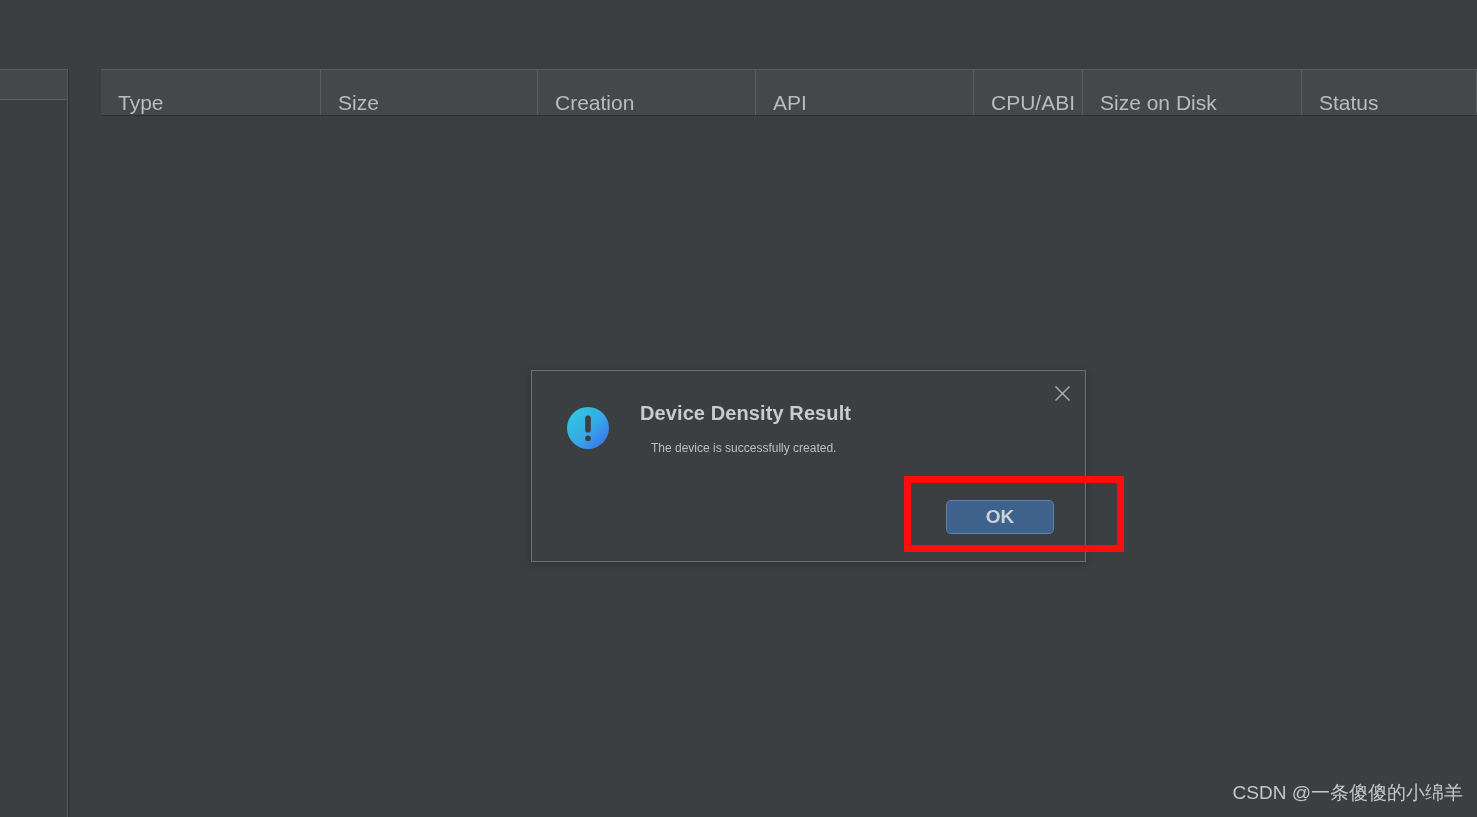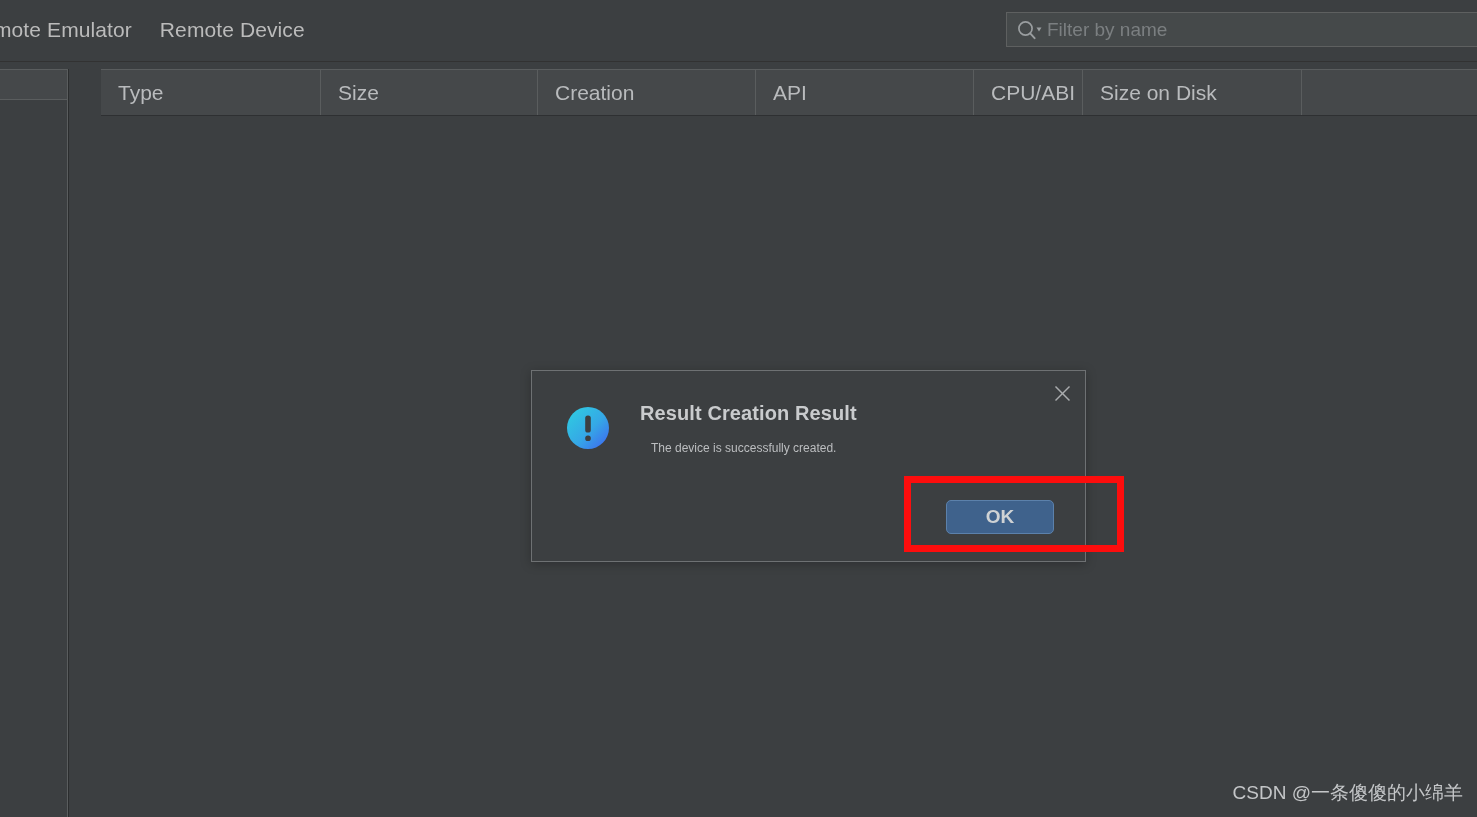--- a/index.html
+++ b/index.html
@@ -108,21 +108,21 @@
   .table-header {
     display: flex;
     height: 47px;
     background: #45484a;
     border-top: 1px solid #5a5d5e;
     border-bottom: 1px solid #2e3032;
     box-sizing: border-box;
   }
   .th {
     display: flex;
-    align-items: center;
+    align-items: flex-end;
     box-sizing: border-box;
     padding-left: 17px;
     font-size: 21px;
     color: #b9bbbd;
     border-right: 1px solid #5a5d5e;
     overflow: hidden;
     white-space: nowrap;
     cursor: default;
   }
   .table-body {
@@ -211,42 +211,20 @@
     color: #c4c6c8;
     white-space: nowrap;
     cursor: default;
   }
 </style>
 </head>
 <body>
 
 <div id="app">
 
-  <div class="topbar">
-
-    <div class="tabs">
-      <div class="tab">
-        <span>mote Emulator</span>
-      </div>
-      <div class="tab">
-        <span>Remote Device</span>
-      </div>
-    </div>
-
-    <div class="search-box">
-      <span class="search-icon-wrap">
-        <svg width="26" height="20" viewBox="0 0 26 20">
-          <circle cx="9.5" cy="8.5" r="6.6" fill="none" stroke="#9a9ea0" stroke-width="1.7"></circle>
-          <line x1="14.2" y1="13.4" x2="18.6" y2="18.2" stroke="#9a9ea0" stroke-width="1.9" stroke-linecap="round"></line>
-          <polygon points="20.5,7.5 25.5,7.5 23,11.5" fill="#9a9ea0"></polygon>
-        </svg>
-      </span>
-      <span class="search-placeholder" title="Filter by name">Filter by name</span>
-    </div>
-  </div>
 
   <div class="left-panel">
     <div class="left-panel-header"></div>
     <div class="left-panel-body"></div>
   </div>
 
   <div class="table-wrap">
     <div class="table-header">
       <div class="th" style="width:220px">
         <span>Type</span>
@@ -258,20 +236,23 @@
         <span>Creation</span>
       </div>
       <div class="th" style="width:218px">
         <span>API</span>
       </div>
       <div class="th" style="width:109px">
         <span>CPU/ABI</span>
       </div>
       <div class="th" style="width:219px">
         <span>Size on Disk</span>
+      </div>
+      <div class="th" style="width:175px">
+        <span>Status</span>
       </div>
     </div>
     <div class="table-body"></div>
   </div>
 
   <div class="dialog">
 
     <div class="dialog-close">
       <svg width="19" height="19" viewBox="0 0 19 19">
         <line x1="2.5" y1="2.5" x2="16.5" y2="16.5" stroke="#a9acae" stroke-width="1.5"></line>
@@ -287,21 +268,21 @@
             <stop offset="55%" stop-color="#35a8e6"></stop>
             <stop offset="100%" stop-color="#3f63f2"></stop>
           </linearGradient>
         </defs>
         <circle cx="22" cy="22" r="21" fill="url(#gradInfo)"></circle>
         <rect x="19.2" y="9.5" width="5.6" height="17" rx="2.6" fill="#3c3f41"></rect>
         <rect x="19.2" y="29.5" width="5.6" height="5.6" rx="2.6" fill="#3c3f41"></rect>
       </svg>
     </div>
 
-    <div class="dialog-title">Result Creation Result</div>
+    <div class="dialog-title">Device Density Result</div>
     <div class="dialog-message">The device is successfully created.</div>
 
     <div class="ok-button">
       <span>OK</span>
     </div>
   </div>
 
   <div class="red-highlight"></div>
 
   <div class="watermark">CSDN @一条傻傻的小绵羊</div>

